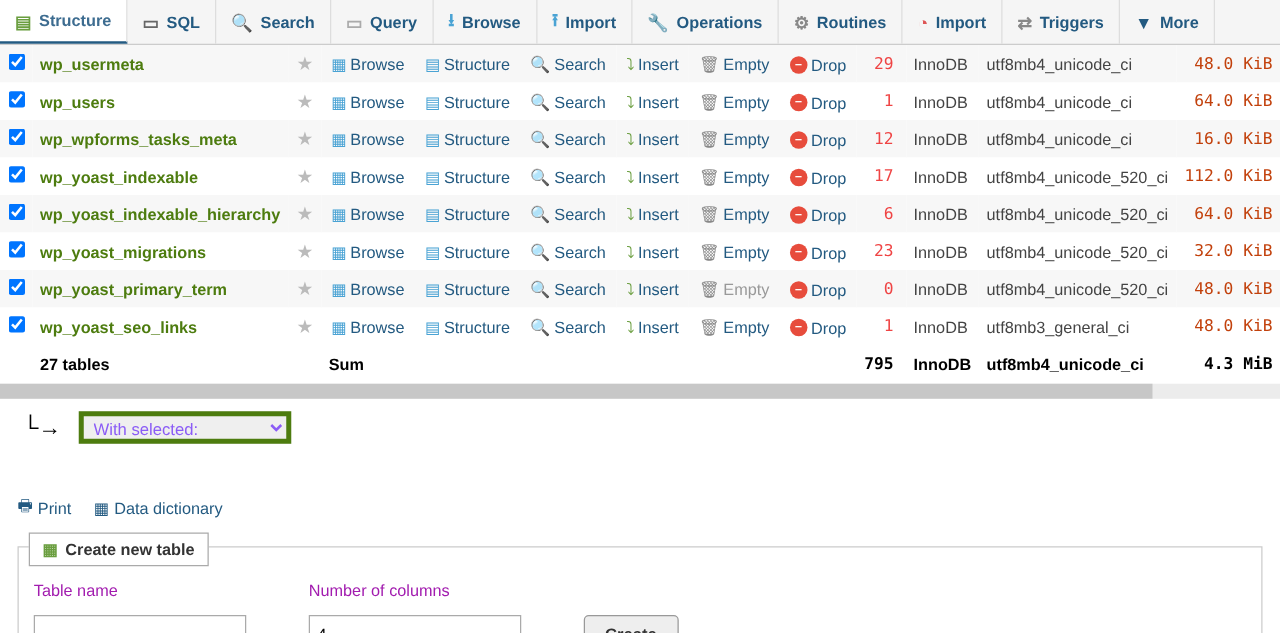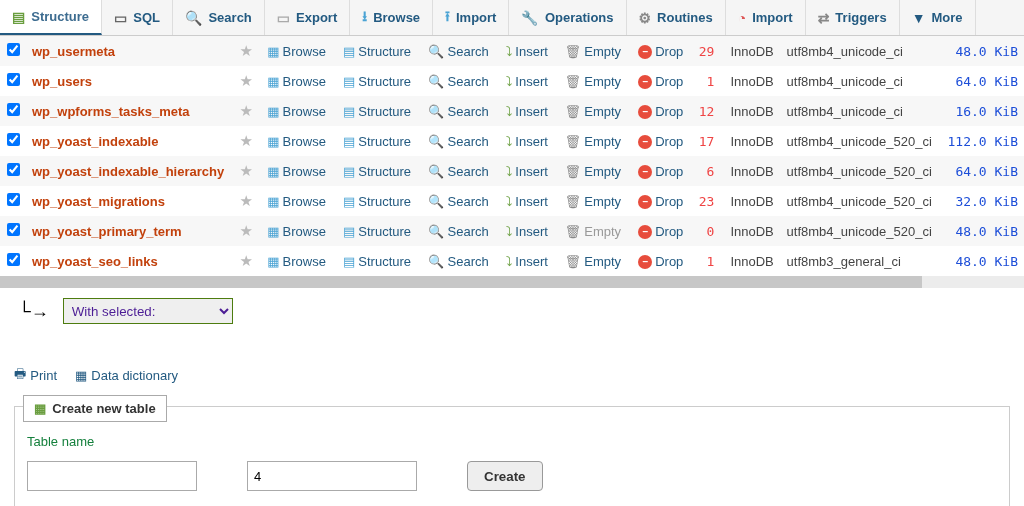--- a/index.html
+++ b/index.html
@@ -9,47 +9,47 @@
   .tab { display: flex; align-items: center; padding: 0 12px; cursor: pointer; border-right: 1px solid #ddd; color: #235a81; font-weight: bold; white-space: nowrap; }
   .tab.active { background: #fff; color: #3d6c90; border-bottom: 2px solid #235a81; }
   .tab .icon { margin-right: 6px; font-size: 14px; }
   
   .table-wrap { overflow-x: auto; }
   table { border-collapse: collapse; width: 100%; }
   tr.even { background: #f7f7f7; }
   tr.odd { background: #fff; }
   td { padding: 6px 6px; white-space: nowrap; vertical-align: middle; }
   td.chk { width: 26px; text-align: center; }
-  td.table-name { font-weight: bold; color: #c2410c; }
+  td.table-name { font-weight: bold; color: #4d7c0f; }
   td.fav { color: #bbb; text-align: center; width: 26px; }
   .action { color: #235a81; padding: 0 2px; display: inline-flex; align-items: center; gap: 3px; }
   .action.dim { color: #999; }
   td.num { text-align: right; color: #ef4444; font-family: monospace; padding-right: 10px; }
   td.engine { color: #444; }
   td.collation { color: #444; }
-  td.size { color: #1d4ed8; font-family: monospace; text-align: right; }
+  td.size { color: #c2410c; font-family: monospace; text-align: right; }
   tr.sum td { font-weight: bold; color: #000; padding-top: 8px; padding-bottom: 8px; }
   
   .scroll-track { height: 12px; background: #ececec; position: relative; margin: 0; }
   .scroll-thumb { position:absolute; left:0; top:0; height:100%; width:90%; background:#c7c7c7; }
   
   .below { padding: 10px 14px; }
   .below-row { display: flex; align-items: center; gap: 14px; }
   .arrow-up { font-size: 18px; color: #000; margin-left: 4px; }
   .checkall-box { border: 3px solid #e11; padding: 4px 10px; display: inline-flex; align-items: center; gap: 6px; color: #235a81; }
-  select.with-selected { height: 26px; min-width: 170px; border: 1px solid #4d7c0f; padding: 2px 4px; color: #4c1d95; }
+  select.with-selected { height: 26px; min-width: 170px; border: 4px solid #4d7c0f; padding: 2px 4px; color: #8b5cf6; }
   
   .links-row { display: flex; gap: 18px; padding: 30px 14px 12px; }
   .link { color: #235a81; display: inline-flex; gap: 4px; align-items: center; }
   
   .fieldset { margin: 8px 14px; border: 1px solid #ccc; border-top: 1px solid #ccc; padding: 0; }
   .legend { position: relative; top: -12px; left: 8px; background: #fff; border: 1px solid #aaa; padding: 5px 10px; font-weight: bold; color: #333; display: inline-flex; gap: 6px; align-items: center; width: fit-content; }
   .form-row { display: flex; gap: 50px; padding: 0 12px 20px; align-items: flex-end; }
   .form-group { display: flex; flex-direction: column; gap: 12px; }
-  .form-group label { color: #15803d; }
+  .form-group label { color: #a21caf; }
   input[type=text] { height: 30px; border: 1px solid #aaa; padding: 2px 6px; font-size: 13px; }
   .btn-create { height: 30px; padding: 4px 16px; border: 1px solid #999; background: #eee; border-radius: 4px; color: #333; font-weight: bold; }
   
   .i-structure { color: #6a9e3f; }
   .i-sql { color: #666; }
   .i-search { color: #4aa3d4; }
   .i-query { color: #aaa; }
   .i-export { color: #4aa3d4; }
   .i-import { color: #4aa3d4; }
   .i-operations { color: #888; }
@@ -76,21 +76,21 @@
     <div class="tab">
       <span class="icon i-sql">▭</span>
       <span>SQL</span>
     </div>
     <div class="tab">
       <span class="icon i-search">🔍</span>
       <span>Search</span>
     </div>
     <div class="tab">
       <span class="icon i-query">▭</span>
-      <span>Export</span>
+      <span>Query</span>
     </div>
     <div class="tab">
       <span class="icon i-export">⭳</span>
       <span>Browse</span>
     </div>
     <div class="tab">
       <span class="icon i-import">⭱</span>
       <span>Import</span>
     </div>
     <div class="tab">
@@ -230,20 +230,30 @@
           <td><span class="action"><span class="ic-browse">▦</span>Browse</span></td>
           <td><span class="action"><span class="ic-struct">▤</span>Structure</span></td>
           <td><span class="action"><span class="ic-search">🔍</span>Search</span></td>
           <td><span class="action"><span class="ic-insert">⤵</span>Insert</span></td>
           <td><span class="action "><span class="ic-empty">🗑</span>Empty</span></td>
           <td><span class="action"><span class="ic-drop">–</span> Drop</span></td>
           <td class="num">1</td>
           <td class="engine">InnoDB</td>
           <td class="collation">utf8mb3_general_ci</td>
           <td class="size">48.0 KiB</td>
+        </tr>
+        <tr class="sum">
+          <td></td>
+          <td>27 tables</td>
+          <td></td>
+          <td colspan="6">Sum</td>
+          <td class="num">795</td>
+          <td>InnoDB</td>
+          <td>utf8mb4_unicode_ci</td>
+          <td class="size">4.3 MiB</td>
         </tr>
       </tbody>
 </table>
 </div>
 
 <div class="scroll-track">
     <div class="scroll-thumb"></div>
   </div>
 
 <div class="below">
@@ -270,19 +280,20 @@
   <div class="legend">
     <span class="ic-add">▦</span>
     <span>Create new table</span>
   </div>
   <div class="form-row">
     <div class="form-group">
       <label>Table name</label>
       <input type="text" style="width: 170px;">
     </div>
     <div class="form-group">
+      <label>Number of columns</label>
       <input type="text" style="width: 170px;" value="4">
     </div>
     <div class="form-group">
       <button class="btn-create">Create</button>
     </div>
   </div>
 </div>
 
 </body></html>

